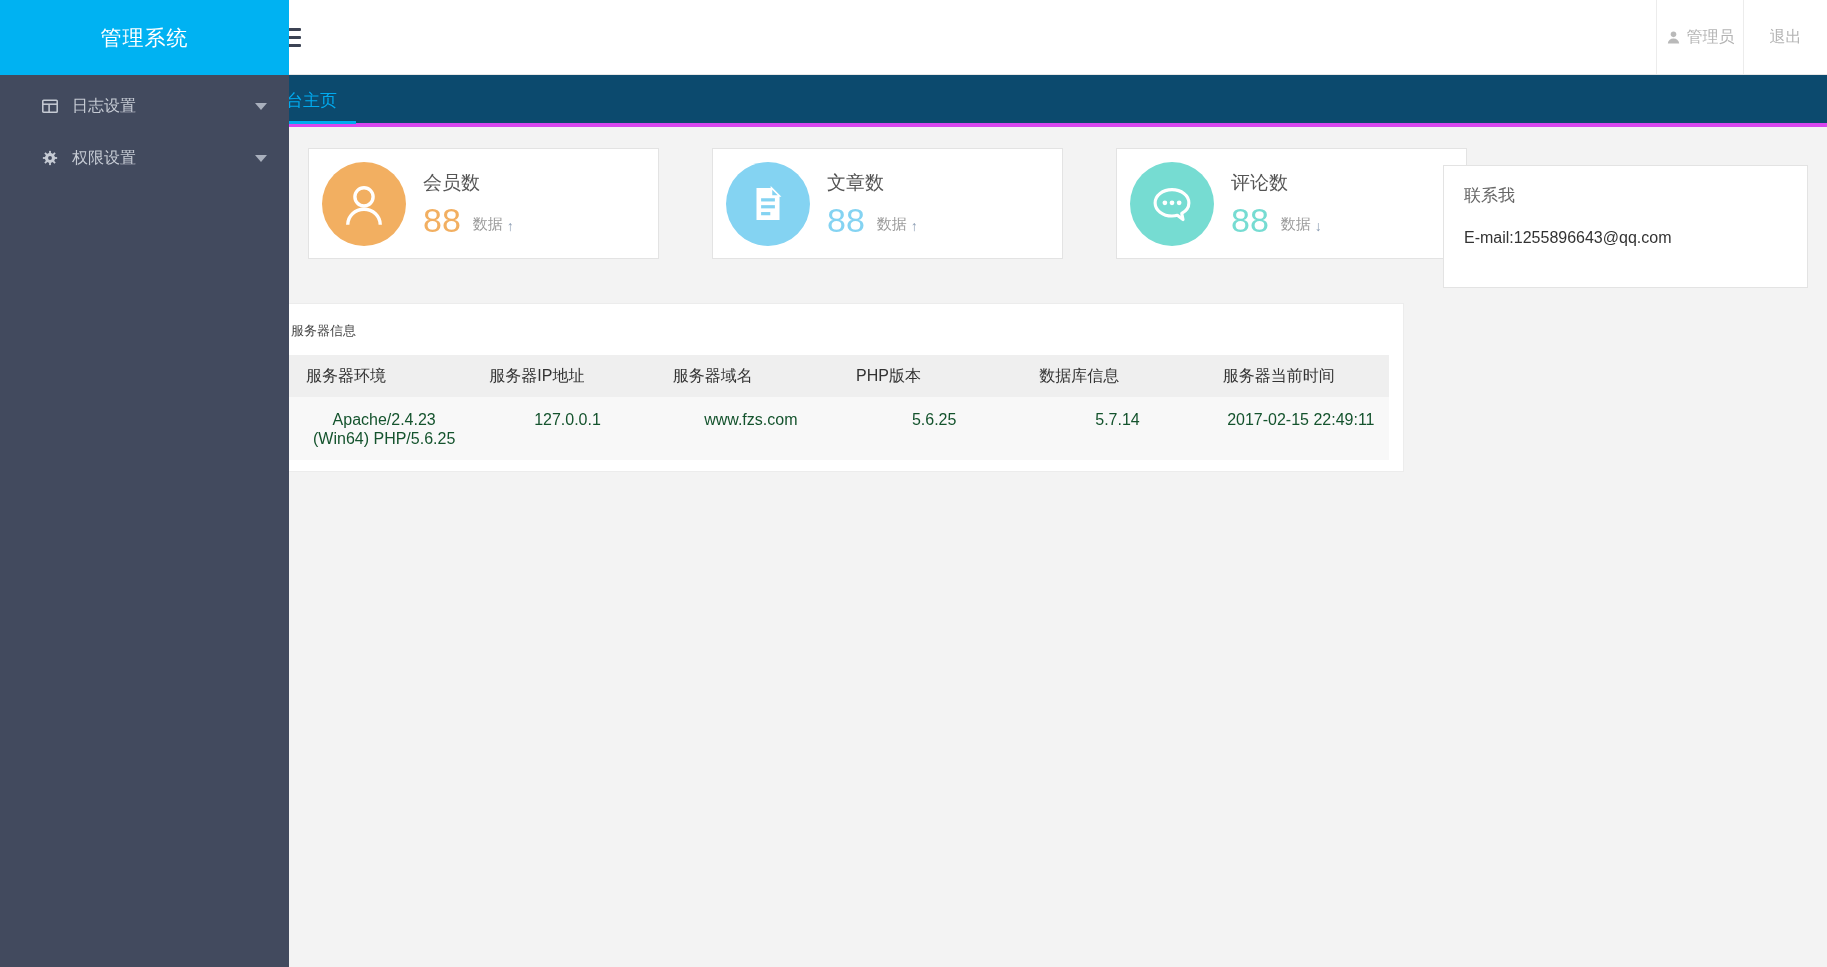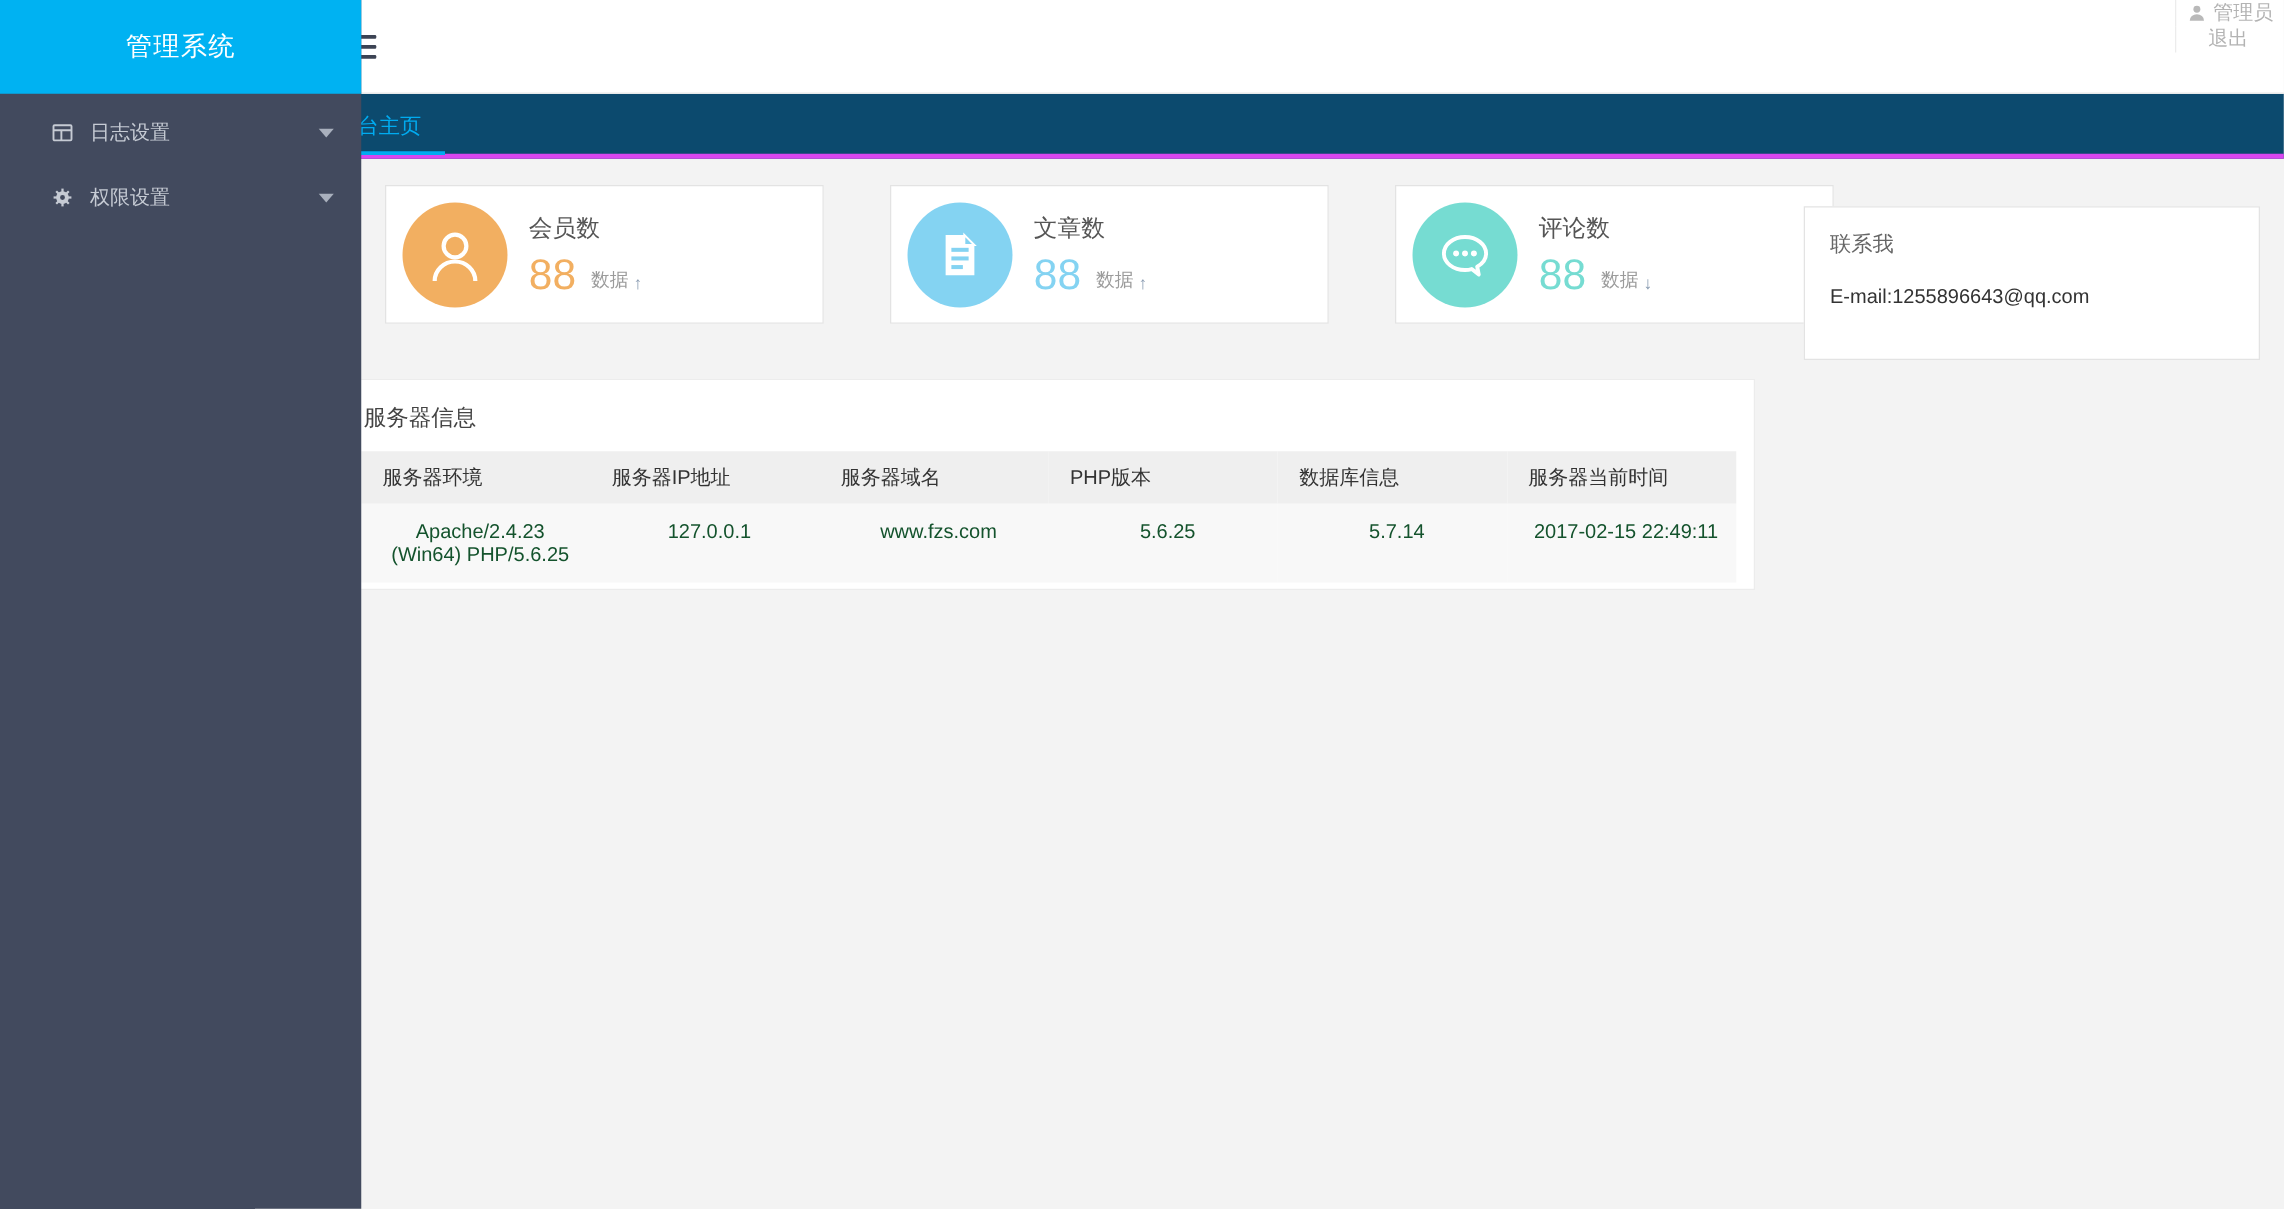--- a/index.html
+++ b/index.html
@@ -31,21 +31,21 @@
   }
 
   
   .topbar {
     position:absolute; left:250px; right:0; top:0; height:75px;
     background:#fff; border-bottom:1px solid #e7e7e7;
     display:flex; align-items:center; z-index:2;
   }
   .hamburger { margin-left:26px; width:25px; cursor:pointer; }
   .hamburger i { display:block; height:3px; background:#3c4354; margin:5px 0; border-radius:1px; }
-  .topbar-right { margin-left:auto; display:flex; height:100%;flex-direction:column; }
+  .topbar-right { margin-left:auto; display:flex; height:100%; }
   .tcell {
     display:flex; align-items:center; justify-content:center;
     border-left:1px solid #ececec; color:#b3b3b3; font-size:16px; cursor:pointer;
   }
   .tcell.user { width:87px; gap:6px; }
   .tcell.logout { width:84px; }
 
   
   .tabbar {
     position:absolute; left:250px; right:0; top:75px; height:52px;
@@ -85,21 +85,21 @@
     position:absolute; left:1193px; top:38px; width:365px; height:123px;
     background:#fff; border:1px solid #e3e3e3; padding:18px 20px;
   }
   .contact-title { font-size:17px; color:#666; }
   .contact-lines { margin-top:20px; font-size:16px; color:#333; line-height:22px; }
 
   .server-panel {
     position:absolute; left:24px; top:176px; width:1130px; height:169px;
     background:#fff; border:1px solid #ececec; padding:16px 14px 0;
   }
-  .panel-title { font-size:18px; color:#444; margin:2px 0 15px 2px; }
+  .panel-title { font-size:13px; color:#444; margin:2px 0 15px 2px; }
   table.server { width:100%; border-collapse:collapse; table-layout:fixed; font-size:16px; }
   table.server thead tr { background:#efefef; }
   table.server th {
     height:42px; text-align:left; font-weight:normal; color:#333; padding-left:17px;
   }
   table.server tbody tr { background:#f8f8f8; }
   table.server td { padding:13px 10px 12px 17px; vertical-align:top; color:#14532d; line-height:19px;text-align:center; }
 </style>
 </head>
 <body>

